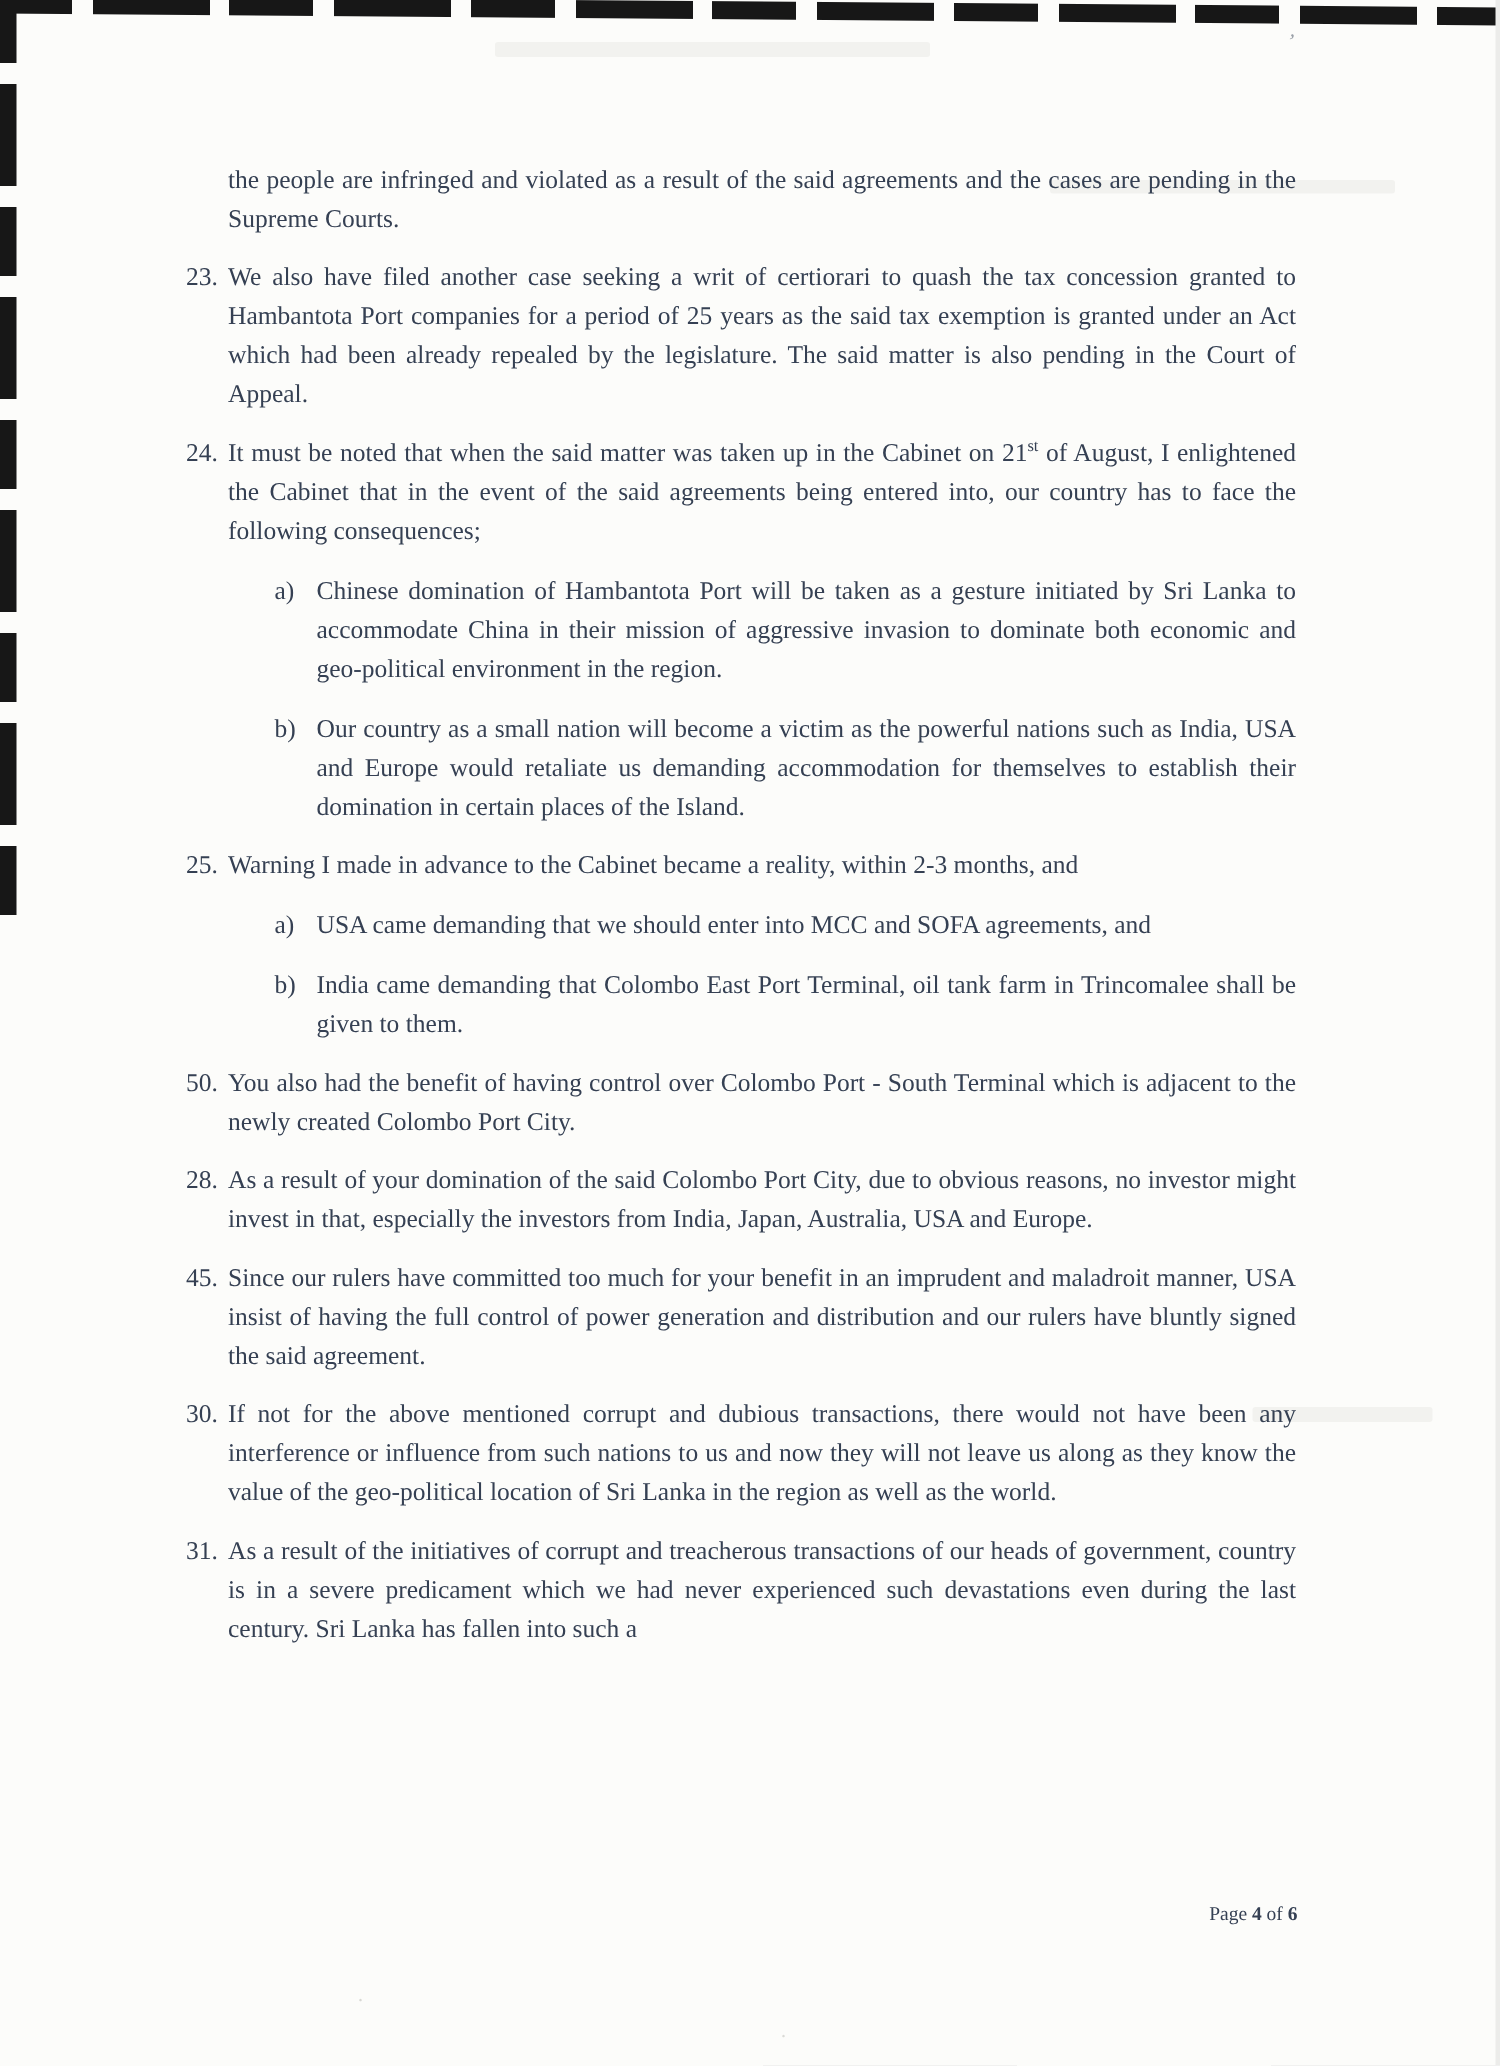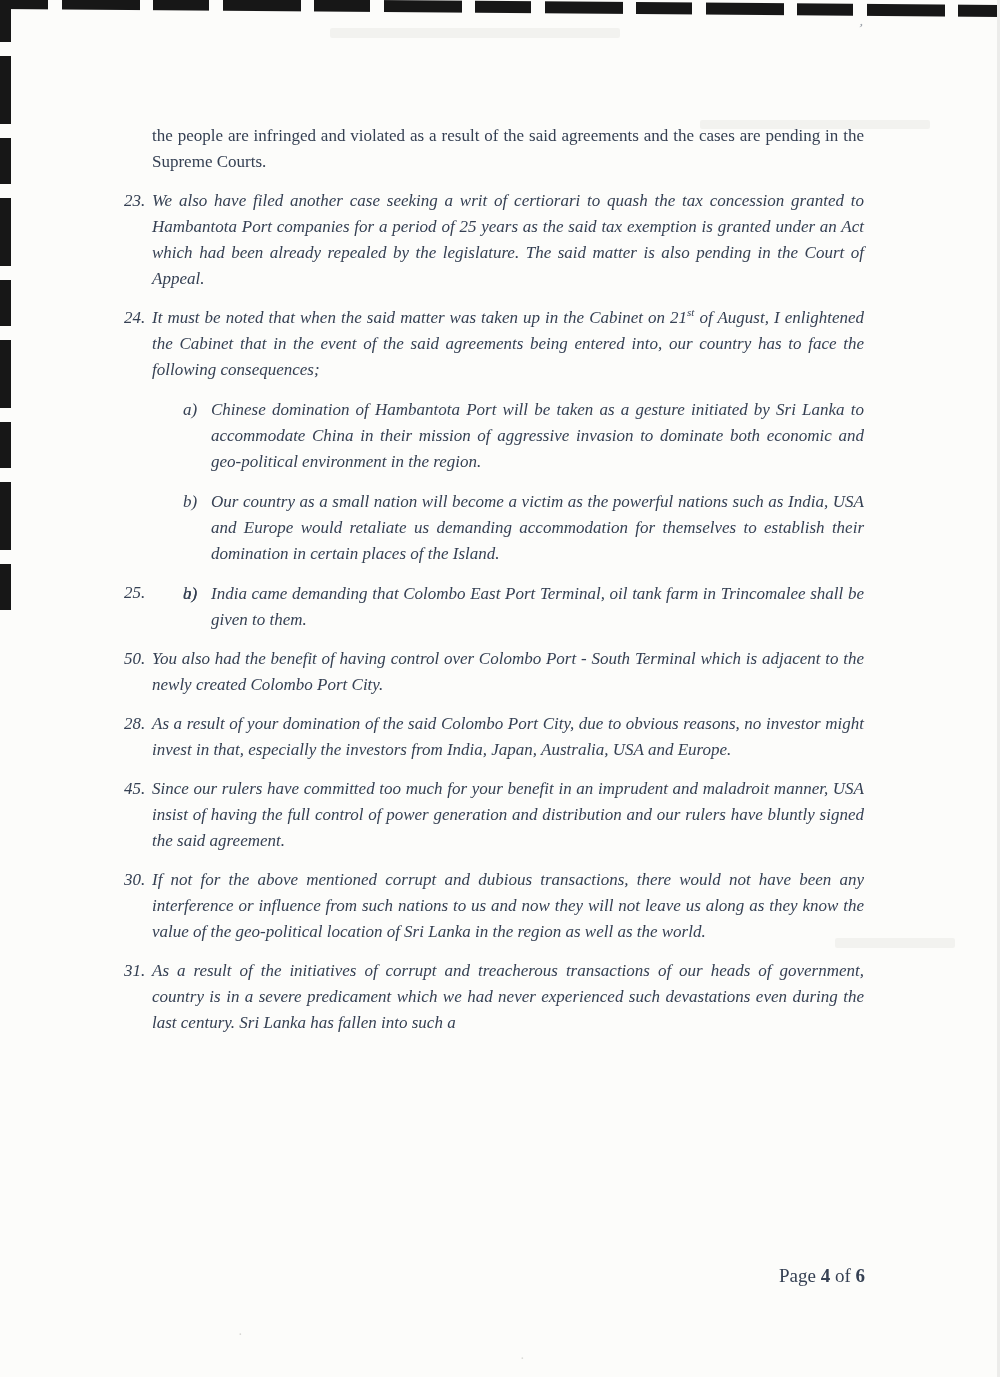--- a/index.html
+++ b/index.html
@@ -70,48 +70,47 @@
   .content {
     position: absolute;
     left: 124px;
     top: 107px;
     width: 740px;
     font-size: 17px;
     line-height: 26px;
     text-align: justify;
   }
   .cont {
-    margin: 16px 0 0 28px;
+    margin: 0 0 0 28px;
   }
   .para {
     position: relative;
     padding-left: 28px;
     margin-top: 13px;
-    font-style: italic;
   }
   .para .num {
     position: absolute;
     left: 0;
     top: 0;
     width: 28px;
   }
   .para.sub {
     margin-left: 59px;
     margin-top: 14px;
   }
   .sup {
     vertical-align: super;
     font-size: 11px;
     line-height: 0;
   }
   .footer {
     position: absolute;
     top: 1263px;
     right: 135px;
-    font-size: 19px;
+    font-size: 13px;
     line-height: 26px;
   }
   .footer b { font-weight: bold; }
 </style>
 </head>
 <body>
 
 <div class="page">
 
   <div class="edge-top"></div>
@@ -143,24 +142,26 @@
       <span>Chinese domination of Hambantota Port will be taken as a gesture initiated by Sri Lanka to accommodate China in their mission of aggressive invasion to dominate both economic and geo-political environment in the region.</span>
     </div>
 
     <div class="para sub">
       <span class="num">b)</span>
       <span>Our country as a small nation will become a victim as the powerful nations such as India, USA and Europe would retaliate us demanding accommodation for themselves to establish their domination in certain places of the Island.</span>
     </div>
 
     <div class="para">
       <span class="num">25.</span>
+      <span>Warning I made in advance to the Cabinet became a reality, within 2-3 months, and</span>
     </div>
 
     <div class="para sub">
       <span class="num">a)</span>
+      <span>USA came demanding that we should enter into MCC and SOFA agreements, and</span>
     </div>
 
     <div class="para sub">
       <span class="num">b)</span>
       <span>India came demanding that Colombo East Port Terminal, oil tank farm in Trincomalee shall be given to them.</span>
     </div>
 
 
     <div class="para">
       <span class="num">50.</span>

